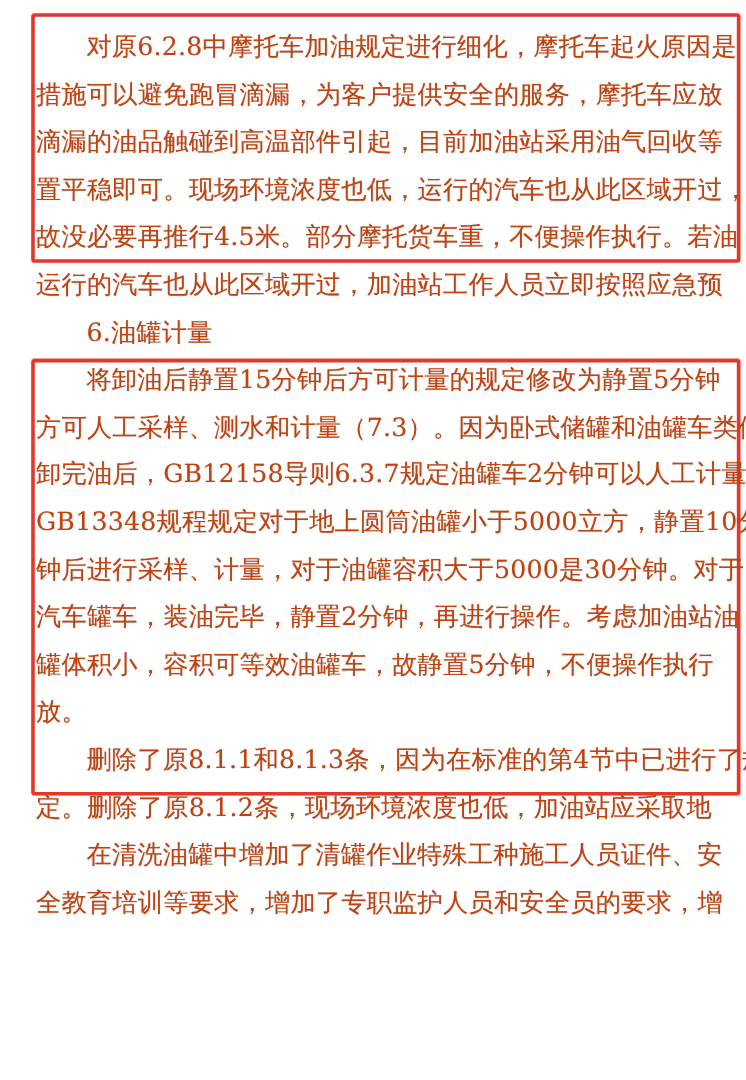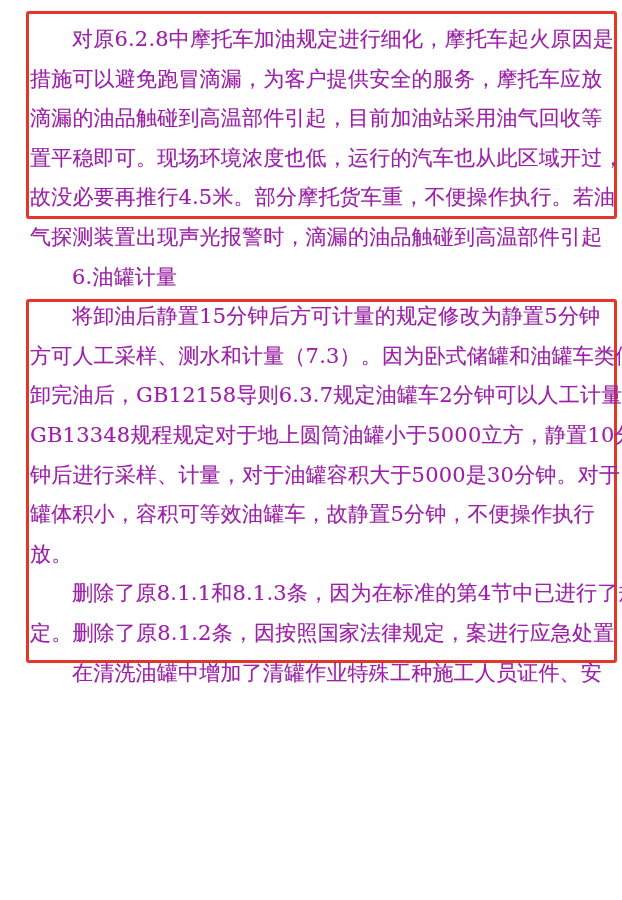--- a/index.html
+++ b/index.html
@@ -47,32 +47,34 @@
   }
 </style>
 </head>
 <body>
 
 <div class="page">
   <div>
       <div class="hl-box" style="top: 11px; left: 26px; width: 585px; height: 202px; border-color: rgb(224, 56, 42);"></div>
       <div class="hl-box" style="top: 299px; left: 26px; width: 585px; height: 358px; border-color: rgb(224, 56, 42);"></div>
     </div>
-  <div class="text-layer" style="color: #a21caf;">
+  <div class="text-layer" style="color: #c2410c;">
       <div class="line indent fill">对原6.2.8中摩托车加油规定进行细化，摩托车起火原因是</div>
       <div class="line fill">措施可以避免跑冒滴漏，为客户提供安全的服务，摩托车应放</div>
       <div class="line fill">滴漏的油品触碰到高温部件引起，目前加油站采用油气回收等</div>
       <div class="line fill">置平稳即可。现场环境浓度也低，运行的汽车也从此区域开过，</div>
       <div class="line fill">故没必要再推行4.5米。部分摩托货车重，不便操作执行。若油</div>
-      <div class="line fill">气探测装置出现声光报警时，滴漏的油品触碰到高温部件引起</div>
+      <div class="line fill">运行的汽车也从此区域开过，加油站工作人员立即按照应急预</div>
       <div class="line indent">6.油罐计量</div>
       <div class="line indent fill">将卸油后静置15分钟后方可计量的规定修改为静置5分钟</div>
       <div class="line fill">方可人工采样、测水和计量（7.3）。因为卧式储罐和油罐车类似，</div>
       <div class="line fill">卸完油后，GB12158导则6.3.7规定油罐车2分钟可以人工计量；</div>
       <div class="line fill">GB13348规程规定对于地上圆筒油罐小于5000立方，静置10分</div>
       <div class="line fill">钟后进行采样、计量，对于油罐容积大于5000是30分钟。对于</div>
+      <div class="line fill">汽车罐车，装油完毕，静置2分钟，再进行操作。考虑加油站油</div>
       <div class="line fill">罐体积小，容积可等效油罐车，故静置5分钟，不便操作执行</div>
       <div class="line">放。</div>
       <div class="line indent fill">删除了原8.1.1和8.1.3条，因为在标准的第4节中已进行了规</div>
-      <div class="line fill">定。删除了原8.1.2条，因按照国家法律规定，案进行应急处置</div>
+      <div class="line fill">定。删除了原8.1.2条，现场环境浓度也低，加油站应采取地</div>
       <div class="line indent fill">在清洗油罐中增加了清罐作业特殊工种施工人员证件、安</div>
+      <div class="line fill">全教育培训等要求，增加了专职监护人员和安全员的要求，增</div>
     </div>
 </div>
 
 </body></html>

